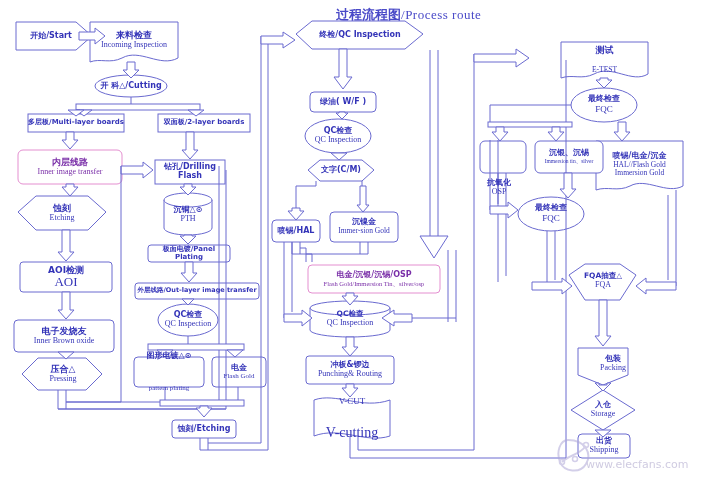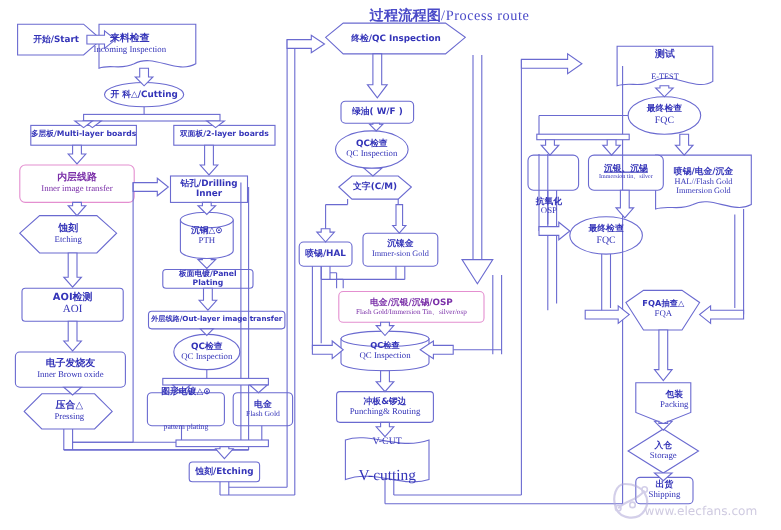--- a/index.html
+++ b/index.html
@@ -227,21 +227,21 @@
 </svg>
 
 <div class="title" style="left:336px;top:5px;">
   <span class="t-cn">过程流程图</span><span class="t-en">/</span><span class="t-en">Process route</span>
 </div>
 
 <div class="shapelbl" style="left:16px;top:22px;width:70px;height:28px;">
   <span class="cn" style="font-size:8px;">开始/Start</span>
 </div>
 
-<div class="shapelbl" style="left:74px;top:22px;width:88px;height:36px;">
+<div class="shapelbl" style="left:90px;top:22px;width:88px;height:36px;">
   <span class="cn" style="font-size:9px;">来料检查</span>
   <span class="en" style="font-size:8px;">Incoming Inspection</span>
 </div>
 
 <div class="shapelbl" style="left:95px;top:78px;width:72px;height:16px;">
   <span class="cn" style="font-size:8px;">开 科△/Cutting</span>
 </div>
 
 <div class="shapelbl" style="left:28px;top:114px;width:96px;height:18px;">
   <span class="cn" style="font-size:7px;">多层板/Multi-layer boards</span>
@@ -256,35 +256,35 @@
   <span class="en" style="font-size:8px;color:#7a2fa8;">Inner image transfer</span>
 </div>
 
 <div class="shapelbl" style="left:24px;top:198px;width:76px;height:30px;">
   <span class="cn" style="font-size:9px;">蚀刻</span>
   <span class="en" style="font-size:8px;">Etching</span>
 </div>
 
 <div class="shapelbl" style="left:20px;top:262px;width:92px;height:30px;">
   <span class="cn" style="font-size:9px;">AOI检测</span>
-  <span class="en" style="font-size:10px;">AOI</span>
+  <span class="en" style="font-size:13px;">AOI</span>
 </div>
 
 <div class="shapelbl" style="left:14px;top:320px;width:100px;height:32px;">
   <span class="cn" style="font-size:9px;">电子发烧友</span>
   <span class="en" style="font-size:8px;">Inner Brown oxide</span>
 </div>
 
 <div class="shapelbl" style="left:28px;top:360px;width:70px;height:28px;">
   <span class="cn" style="font-size:9px;">压合△</span>
   <span class="en" style="font-size:8px;">Pressing</span>
 </div>
 
 <div class="shapelbl" style="left:155px;top:160px;width:70px;height:24px;">
-  <span class="cn" style="font-size:8px;">钻孔/Drilling Inner</span>
+  <span class="cn" style="font-size:8px;">钻孔/Drilling Flash</span>
 </div>
 
 <div class="shapelbl" style="left:160px;top:198px;width:56px;height:34px;">
   <span class="cn" style="font-size:8px;">沉铜△⊙</span>
   <span class="en" style="font-size:8px;">PTH</span>
 </div>
 
 <div class="shapelbl" style="left:148px;top:245px;width:82px;height:17px;">
   <span class="cn" style="font-size:7px;">板面电镀/Panel Plating</span>
 </div>
@@ -367,21 +367,21 @@
   <span class="cn" style="font-size:8px;">最终检查</span>
   <span class="en" style="font-size:9px;">FQC</span>
 </div>
 
 <div class="shapelbl" style="left:480px;top:141px;width:38px;height:32px;margin-top:31px;">
   <span class="cn" style="font-size:8px;">抗氧化</span>
   <span class="en" style="font-size:8px;">OSP</span>
 </div>
 
 <div class="shapelbl" style="left:535px;top:141px;width:68px;height:32px;">
-  <span class="cn" style="font-size:8px;text-decoration:underline;">沉银、沉锡</span>
+  <span class="cn" style="font-size:8px;">沉银、沉锡</span>
   <span class="en" style="font-size:5.5px;">Immersion tin、silver</span>
 </div>
 
 <div class="shapelbl" style="left:596px;top:143px;width:87px;height:44px;">
   <span class="cn" style="font-size:8px;">喷锡/电金/沉金</span>
   <span class="en" style="font-size:7.5px;white-space:pre-line;">HAL//Flash Gold
 Immersion Gold</span>
 </div>
 
 <div class="shapelbl" style="left:519px;top:200px;width:64px;height:28px;">

